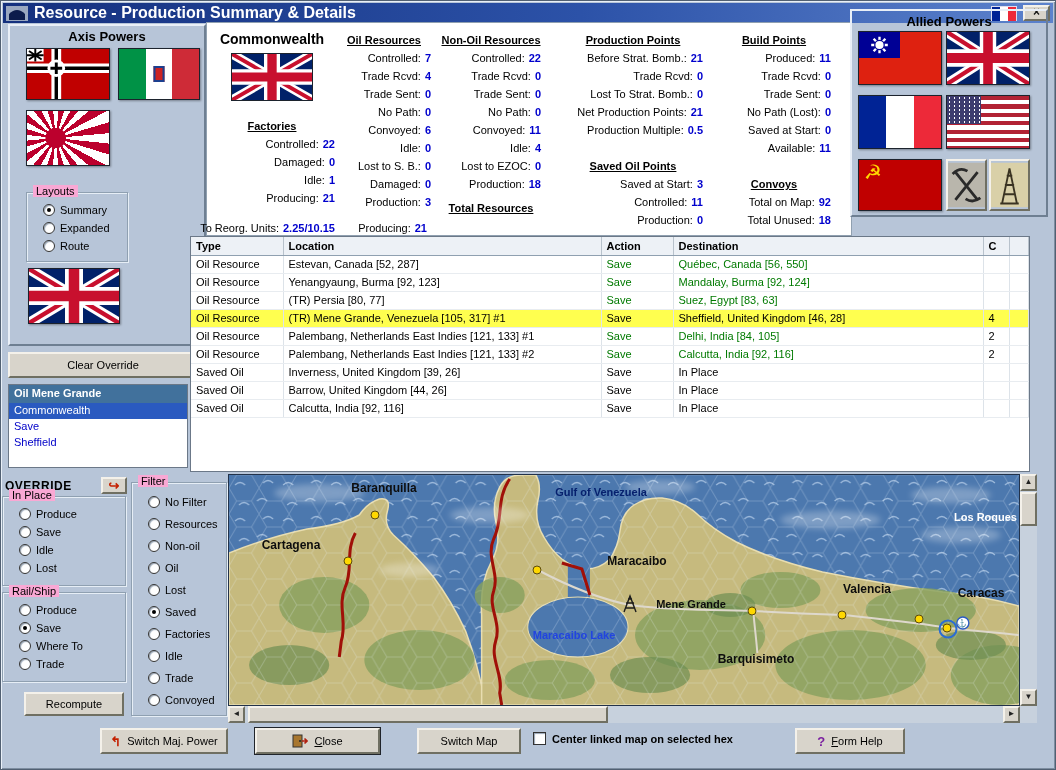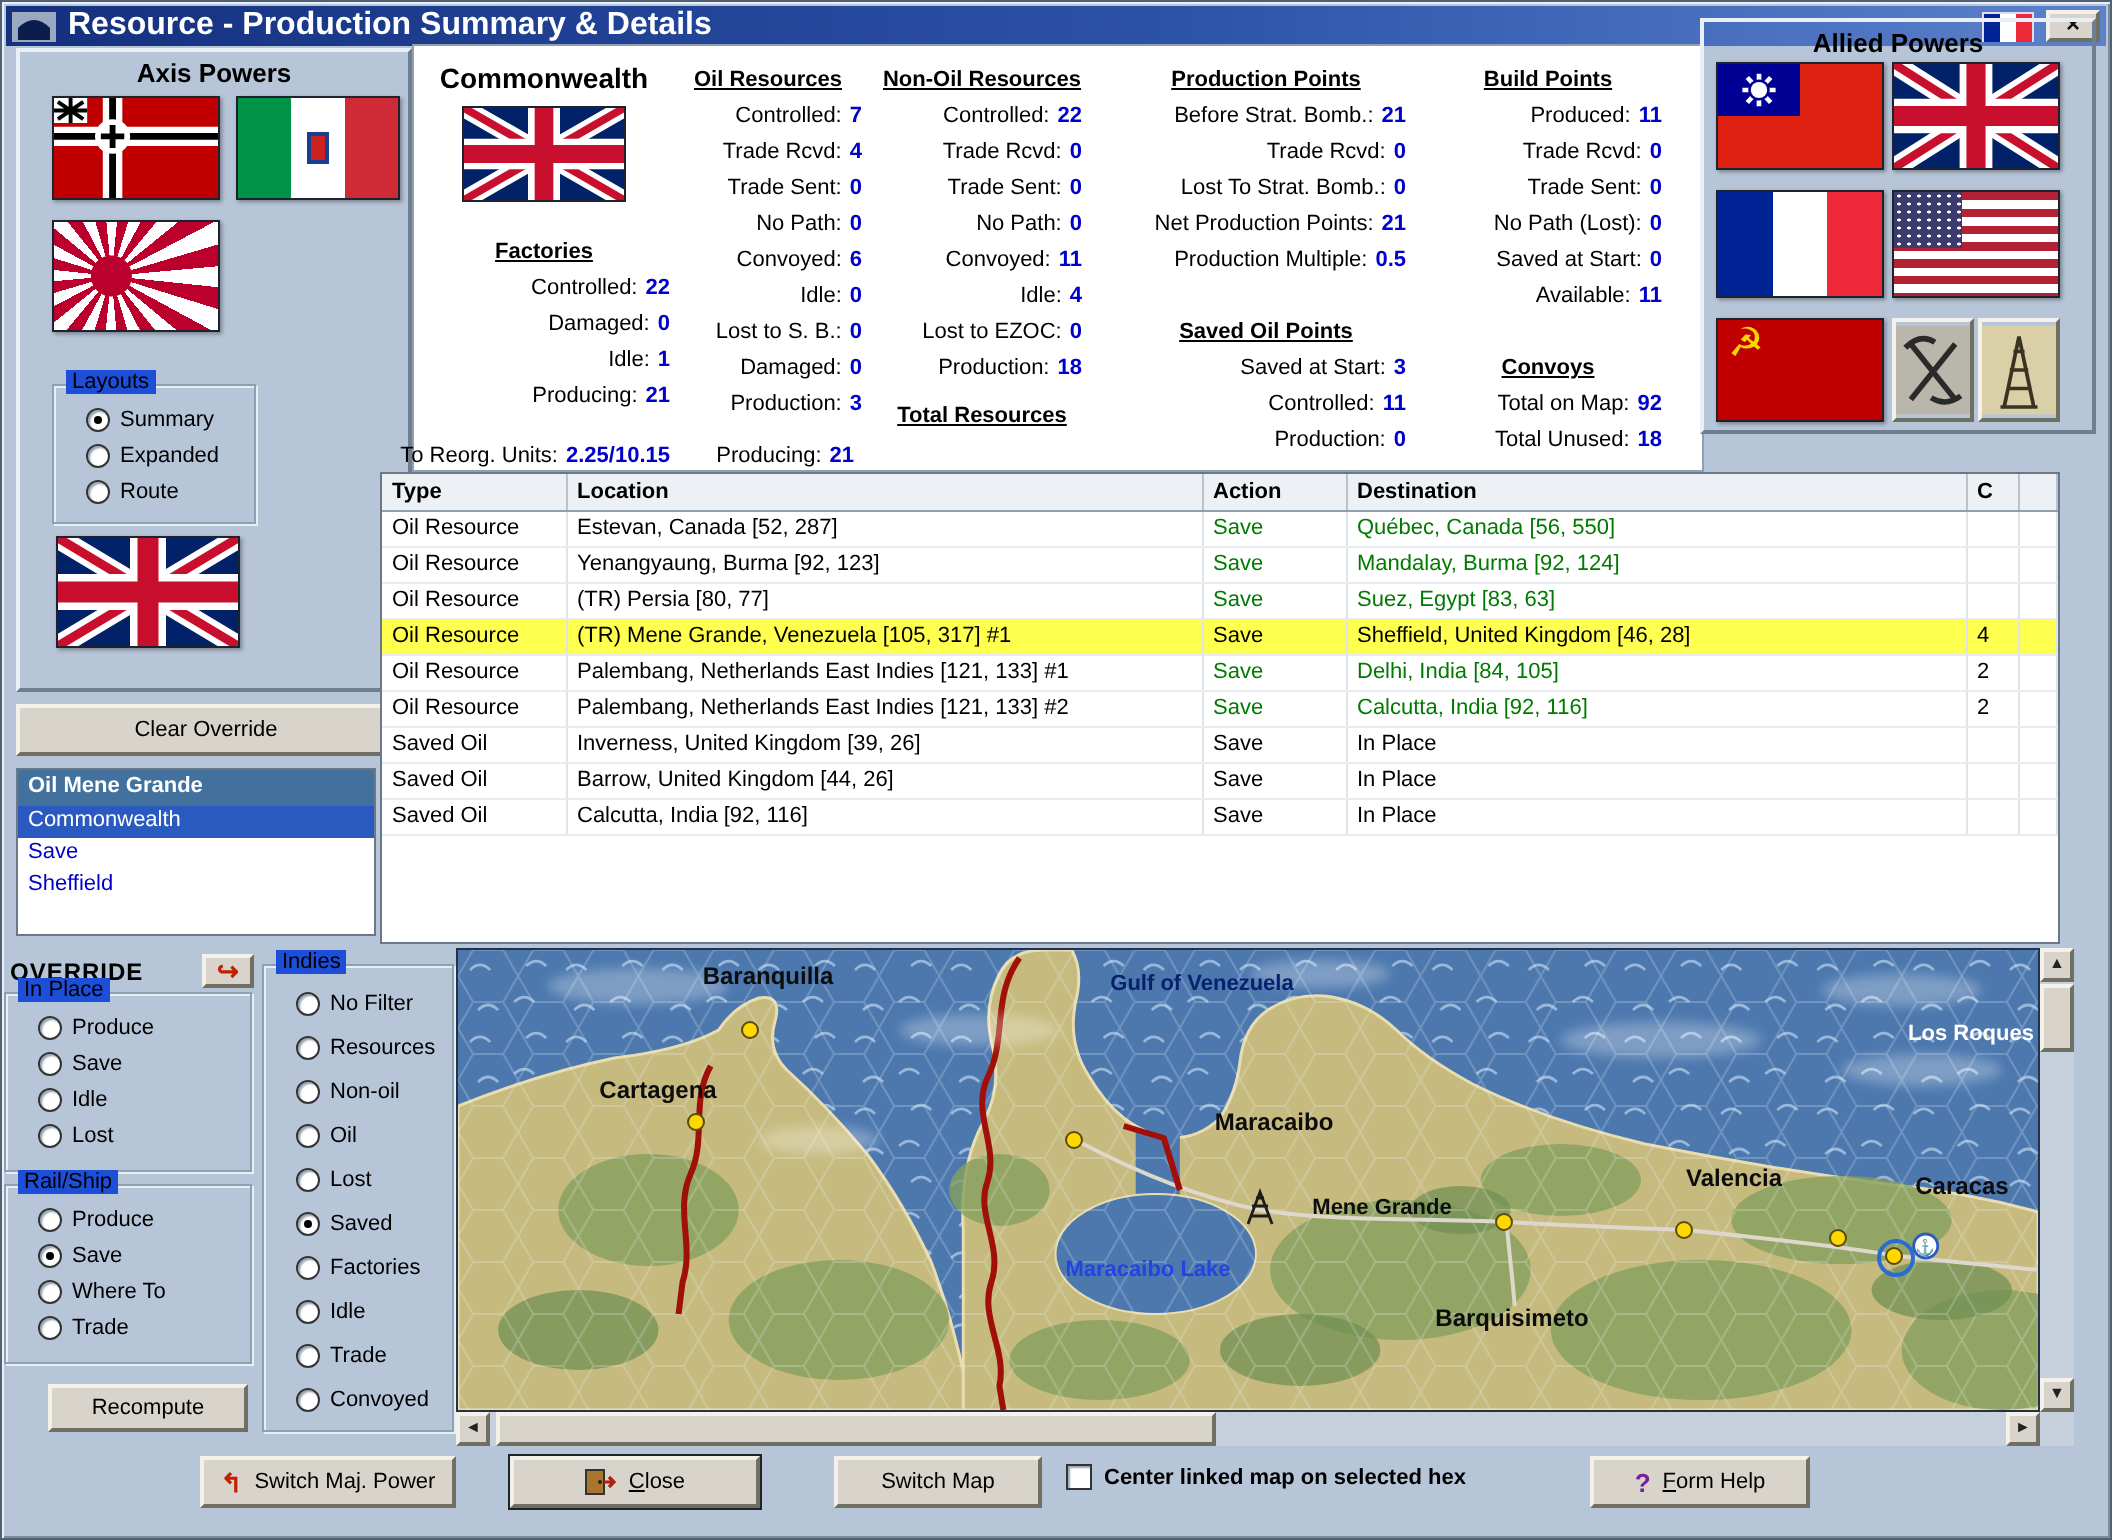--- a/index.html
+++ b/index.html
@@ -14,21 +14,21 @@
   .tb-flag{width:26px;height:15px;flex:none;border:1px solid #dde;}
   .tb-close{width:27px;height:16px;flex:none;background:#d8d4cb;border:2px solid;border-color:#f4f1ea #6f6f62 #6f6f62 #f4f1ea;
     font-weight:bold;font-size:12px;line-height:11px;text-align:center;color:#111;cursor:default;}
   
   .panel{position:absolute;border:2px solid;border-color:#e9eff7 #6e7f92 #6e7f92 #e9eff7;}
   .panel-title{font-weight:bold;font-size:13px;text-align:center;padding-top:3px;}
   .btn{position:absolute;background:#d8d4cb;border:2px solid;border-color:#f4f1ea #6f6f62 #6f6f62 #f4f1ea;
     font-size:11px;display:flex;align-items:center;justify-content:center;gap:6px;cursor:default;color:#000;}
   .btn.default{outline:1px solid #20242a;}
   .groupbox{position:absolute;border:1px solid #8fa0b1;box-shadow:inset 1px 1px 0 #e6eef6,1px 1px 0 #e6eef6;}
-  .gb-title{position:absolute;top:-8px;left:6px;background:#1d4ed8;padding:0 3px;font-size:11px;}
+  .gb-title{position:absolute;top:-8px;left:6px;background:#f9a8d4;padding:0 3px;font-size:11px;}
   .opt{display:flex;align-items:center;gap:5px;cursor:default;}
   .radio{width:12px;height:12px;border-radius:50%;background:#fff;border:1px solid #333;
     box-shadow:inset 1px 1px 1px #97a5b5;position:relative;flex:none;}
   .radio.checked::after{content:"";position:absolute;left:3px;top:3px;width:4px;height:4px;border-radius:50%;background:#000;}
   .checkbox{width:13px;height:13px;background:#fff;border:1px solid #333;box-shadow:inset 1px 1px 1px #97a5b5;flex:none;}
   .flag{position:absolute;border:1px solid #1c232d;box-shadow:1px 1px 2px rgba(0,0,0,.35);overflow:hidden;}
   .flag svg{display:block;width:100%;height:100%;}
   
   .stats-panel{position:absolute;left:206px;top:22px;width:646px;height:214px;background:#fff;border:1px solid #90a0b0;}
   .stat-col{position:absolute;}
@@ -586,21 +586,21 @@
         <span>Trade</span>
       </label>
       </div>
   </div>
 
   <button class="btn" style="left:24px;top:692px;width:100px;height:24px;">
     <span>Recompute</span>
   </button>
 
   <div class="groupbox filter-box" style="left:131px;top:482px;width:96px;height:234px;">
-    <span class="gb-title">Indies</span>
+    <span class="gb-title">Filter</span>
     <div class="opt-list" style="padding-top:8px;">
 
     <label class="opt">
         <span class="radio"></span>
         <span>No Filter</span>
       </label>
         <label class="opt">
         <span class="radio"></span>
         <span>Resources</span>
       </label>
@@ -717,21 +717,21 @@
           <span class="map-dot" style="left: 119px; top: 86px;"></span>
           <span class="map-dot" style="left: 308px; top: 95px;"></span>
           <span class="map-dot" style="left: 523px; top: 136px;"></span>
           <span class="map-dot" style="left: 613px; top: 140px;"></span>
           <span class="map-dot" style="left: 690px; top: 144px;"></span>
           <span class="map-dot ringed" style="left: 718px; top: 153px;"></span>
         </div>
       <div class="map-overlay">
 
       <span class="map-label city" style="left: 155px; top: 13px;">Baranquilla</span>
-          <span class="map-label city" style="left: 62px; top: 70px; margin-left: 38px;">Cartagena</span>
+          <span class="map-label city" style="left: 62px; top: 70px;">Cartagena</span>
           <span class="map-label sea-label" style="left: 372px; top: 17px;">Gulf of Venezuela</span>
           <span class="map-label white-label" style="left: 762px; top: 42px;">Los Roques C</span>
           <span class="map-label city" style="left: 408px; top: 86px;">Maracaibo</span>
           <span class="map-label city" style="left: 638px; top: 114px;">Valencia</span>
           <span class="map-label city" style="left: 752px; top: 118px;">Caracas</span>
           <span class="map-label city small" style="left: 462px; top: 129px;">Mene Grande</span>
           <span class="map-label lake-label" style="left: 345px; top: 160px;">Maracaibo Lake</span>
           <span class="map-label city" style="left: 527px; top: 184px;">Barquisimeto</span>
         </div>
     </div>

